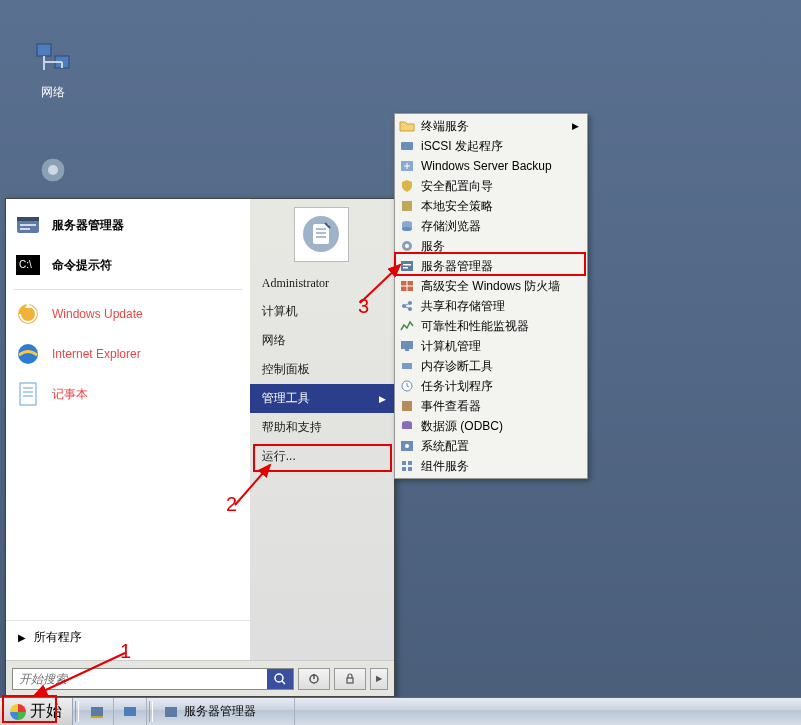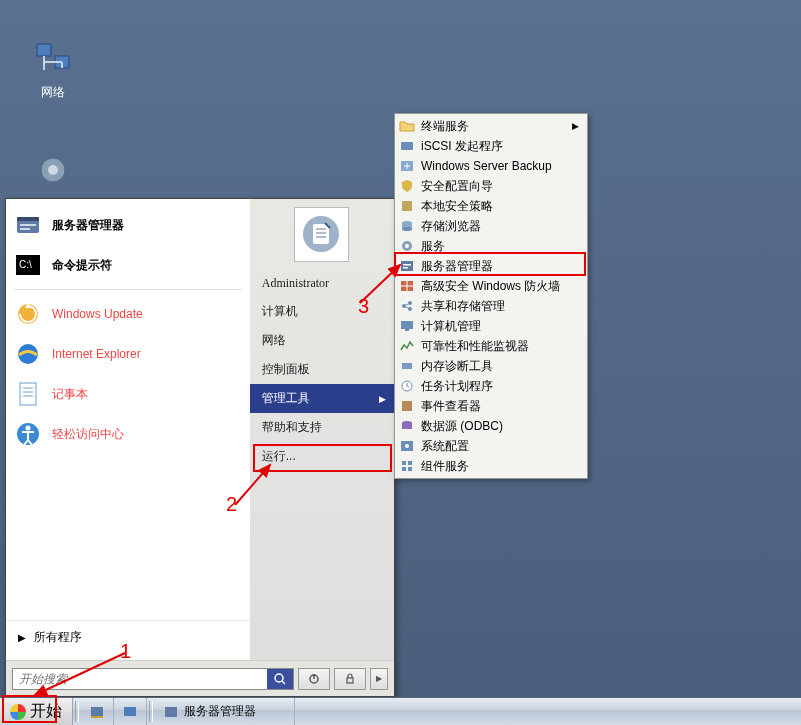--- a/index.html
+++ b/index.html
@@ -276,30 +276,20 @@
         <div class="pic">
             <svg viewBox="0 0 28 28">
               <rect x="6" y="3" width="16" height="22" fill="#fff" stroke="#6aa0d6"></rect>
               <line x1="9" y1="8" x2="19" y2="8" stroke="#6aa0d6"></line>
               <line x1="9" y1="12" x2="19" y2="12" stroke="#6aa0d6"></line>
               <line x1="9" y1="16" x2="19" y2="16" stroke="#6aa0d6"></line>
             </svg>
           </div>
         <span class="lbl">记事本</span>
       </div>
-      <div class="sm-left-item">
-        <div class="pic">
-            <svg viewBox="0 0 28 28">
-              <circle cx="14" cy="14" r="11" fill="#3a8ad6"></circle>
-              <circle cx="14" cy="8" r="2.5" fill="#fff"></circle>
-              <path d="M8 12 L20 12 M14 12 L14 20 M14 20 L10 25 M14 20 L18 25" stroke="#fff" stroke-width="2"></path>
-            </svg>
-          </div>
-        <span class="lbl">轻松访问中心</span>
-      </div>
       <div class="sm-left-spacer"></div>
       <div class="all-programs">
         <span style="font-size:10px">▶</span>
         <span>所有程序</span>
       </div>
     </div>
 
     <div class="sm-right">
       <div class="user-pic">
         <svg viewBox="0 0 45 45" width="45" height="45">
@@ -441,33 +431,33 @@
           <circle cx="11" cy="5" r="2" fill="#6c8db8"></circle>
           <circle cx="11" cy="11" r="2" fill="#6c8db8"></circle>
           <path d="M5 8 L11 5 M5 8 L11 11" stroke="#6c8db8"></path>
         </svg>
       </span>
     <span>共享和存储管理</span>
   </div>
   <div class="submenu-item">
     <span class="ic">
         <svg viewBox="0 0 16 16">
+          <polyline points="2,12 5,7 8,10 11,4 14,8" fill="none" stroke="#4a8a4a" stroke-width="1.5"></polyline>
+        </svg>
+      </span>
+    <span>可靠性和性能监视器</span>
+  </div>
+  <div class="submenu-item">
+    <span class="ic">
+        <svg viewBox="0 0 16 16">
           <rect x="2" y="3" width="12" height="8" fill="#6c8db8"></rect>
           <rect x="6" y="11" width="4" height="2" fill="#6c8db8"></rect>
         </svg>
       </span>
     <span>计算机管理</span>
-  </div>
-  <div class="submenu-item">
-    <span class="ic">
-        <svg viewBox="0 0 16 16">
-          <polyline points="2,12 5,7 8,10 11,4 14,8" fill="none" stroke="#4a8a4a" stroke-width="1.5"></polyline>
-        </svg>
-      </span>
-    <span>可靠性和性能监视器</span>
   </div>
   <div class="submenu-item">
     <span class="ic">
         <svg viewBox="0 0 16 16">
           <rect x="3" y="5" width="10" height="6" fill="#7a9bc5"></rect>
         </svg>
       </span>
     <span>内存诊断工具</span>
   </div>
   <div class="submenu-item">

